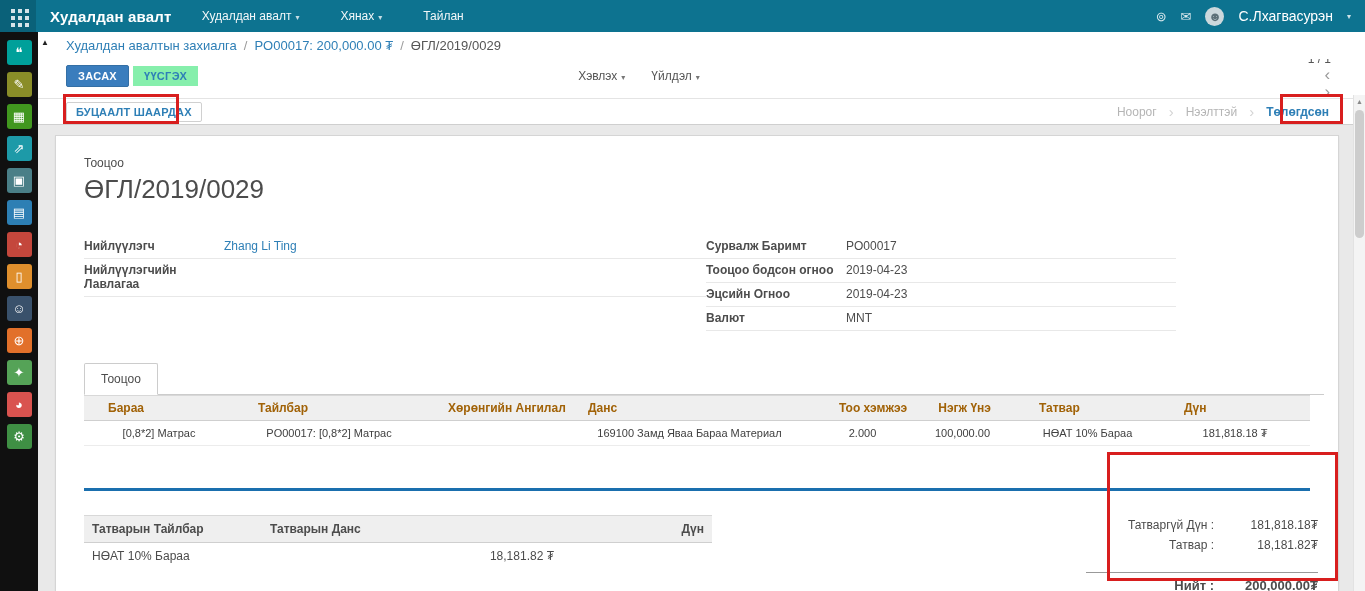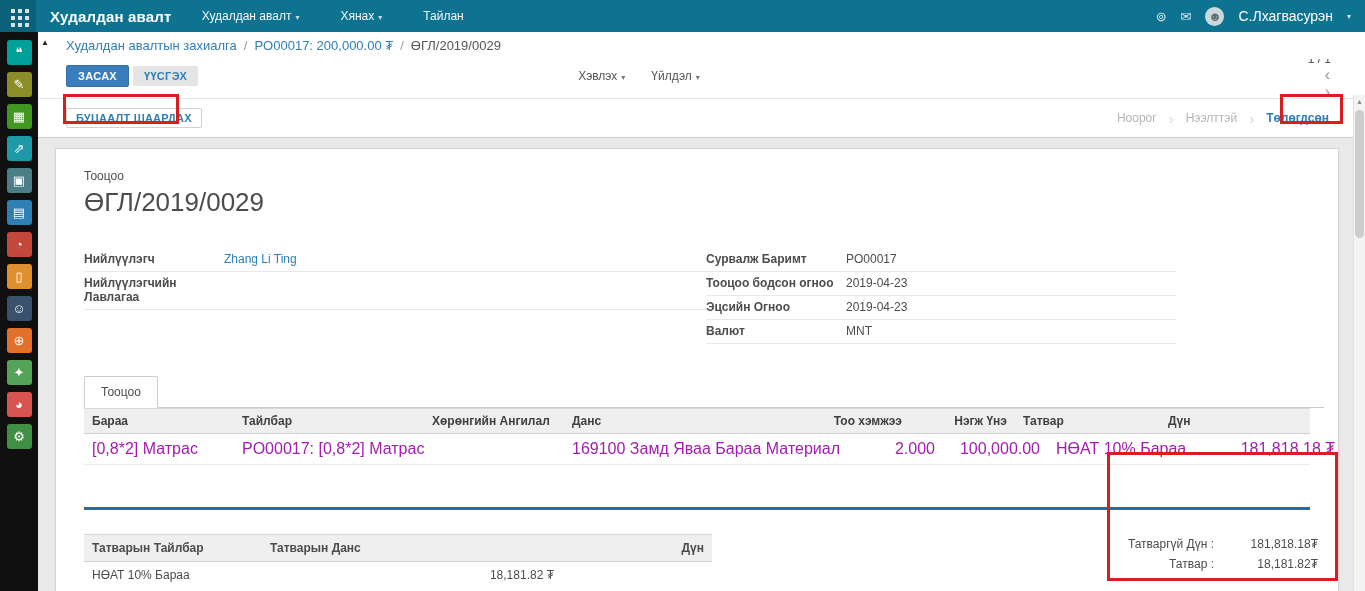--- a/index.html
+++ b/index.html
@@ -33,29 +33,29 @@
   .cp-row1 { height:27px; display:flex; align-items:center; padding-left:28px; position:relative; background:#fff; }
   .scroll-top { position:absolute; left:3px; top:6px; font-size:8px; color:#222; cursor:pointer; }
   .breadcrumb { font-size:13px; display:flex; align-items:center; }
   .breadcrumb a { color:var(--accent_blue,#2e7fb6); text-decoration:none; cursor:pointer; }
   .bc-sep { color:#9b9b9b; margin:0 7px; }
   .bc-last { color:#555; }
 
   .cp-row2 { height:34px; display:flex; align-items:center; padding:0 34px 0 28px; background:#fff; }
   .btn-edit { background:var(--primary_btn,#3a7dbd); border:1px solid #346fa5; color:#fff; font-size:11px; font-weight:700;
               padding:4px 11px; border-radius:2px; cursor:pointer; letter-spacing:.3px; font-family:inherit; }
-  .btn-create { background:#e5e5e5; border:none; color:var(--accent_blue,#2e7fb6); font-size:11px; font-weight:700;
+  .btn-create { background:#86efac; border:none; color:var(--accent_blue,#2e7fb6); font-size:11px; font-weight:700;
                 padding:4px 11px; margin-left:4px; cursor:pointer; letter-spacing:.3px; font-family:inherit; }
   .cp-spacer { width:380px; }
   .dropdown { font-size:12px; color:#555; margin-right:26px; cursor:pointer; }
   .dropdown .caret { font-size:8px; color:#777; margin-left:4px; }
   .pager { margin-left:auto; display:flex; align-items:center; font-size:12px; color:#555;flex-direction:column; }
   .pager-arrow { font-size:17px; color:#999; margin-left:16px; cursor:pointer; line-height:1; }
 
-  .statusbar { height:40px; margin-top:5px; border-top:1px solid #e4e4e4; border-bottom:1px solid #cfcfcf;
+  .statusbar { height:27px; margin-top:5px; border-top:1px solid #e4e4e4; border-bottom:1px solid #cfcfcf;
                display:flex; align-items:center; padding:0 36px 0 28px; background:#fff; }
   .btn-status { background:#fff; border:1px solid #d0d0d0; color:var(--accent_blue,#2e7fb6); font-size:11px; font-weight:700;
                 padding:3px 9px; border-radius:2px; cursor:pointer; letter-spacing:.2px; font-family:inherit; }
   .steps { margin-left:auto; display:flex; align-items:center; gap:12px; font-size:12px; }
   .step { color:#b5b5b5; cursor:pointer; }
   .step.active { color:var(--accent_blue,#2e7fb6); font-weight:700; }
   .step-sep { color:#d4d4d4; font-size:15px; }
 
   .content { flex:1; background:var(--content_bg,#e9e9e9); display:flex; flex-direction:column; overflow:hidden; }
   .sheet { flex:1; margin:10px 26px 0 17px; background:#fff; border:1px solid #d5d5d5; box-shadow:0 1px 2px rgba(0,0,0,.05);
@@ -74,23 +74,23 @@
 
   .tabs { margin-top:32px; border-bottom:1px solid #ccc; display:flex; }
   .tab { font-size:12px; padding:8px 16px; cursor:pointer; }
   .tab.active { background:#fff; border:1px solid #ccc; border-bottom:1px solid #fff; margin-bottom:-1px; color:#4c4c4c;
                 border-radius:2px 2px 0 0; }
   .tab.inactive { color:var(--accent_blue,#2e7fb6); }
 
   .lines-table { width:calc(100% - 14px); }
   .lines-row { display:grid; grid-template-columns:150px 190px 140px 1fr 95px 105px 145px 150px; }
   .lines-row.head { background:var(--header_row_bg,#efefef); border-top:1px solid #d8d8d8; border-bottom:1px solid #cfcfcf; }
-  .lines-row.head > div { font-size:12px; font-weight:700; color:#404040; padding:5px 8px; white-space:nowrap; }
+  .lines-row.head > div { font-size:12px; font-weight:700; color:#a16207; padding:5px 24px; white-space:nowrap; }
   .lines-row.body { border-bottom:1px solid #ececec; cursor:pointer; }
-  .lines-row.body > div { font-size:16px; color:#a21caf; padding:6px 8px; white-space:nowrap; }
+  .lines-row.body > div { font-size:11px; color:#404040; padding:6px 8px; white-space:nowrap;text-align:center; }
   .num { text-align:right; }
 
   .divider-blue { height:3px; background:var(--divider_blue,#1a6fae); margin-top:42px; width:calc(100% - 14px); }
 
   .bottom { display:flex; margin-top:24px; align-items:flex-start; }
   .tax-col { width:628px; }
   .tax-row { display:grid; grid-template-columns:178px 300px 150px; }
   .tax-row.head { background:var(--header_row_bg,#efefef); border-top:1px solid #d8d8d8; border-bottom:1px solid #cfcfcf; }
   .tax-row.head > div { font-size:12px; font-weight:700; color:#4c4c4c; padding:6px 8px; }
   .tax-row.body > div { font-size:12px; color:#4c4c4c; padding:6px 8px; }

